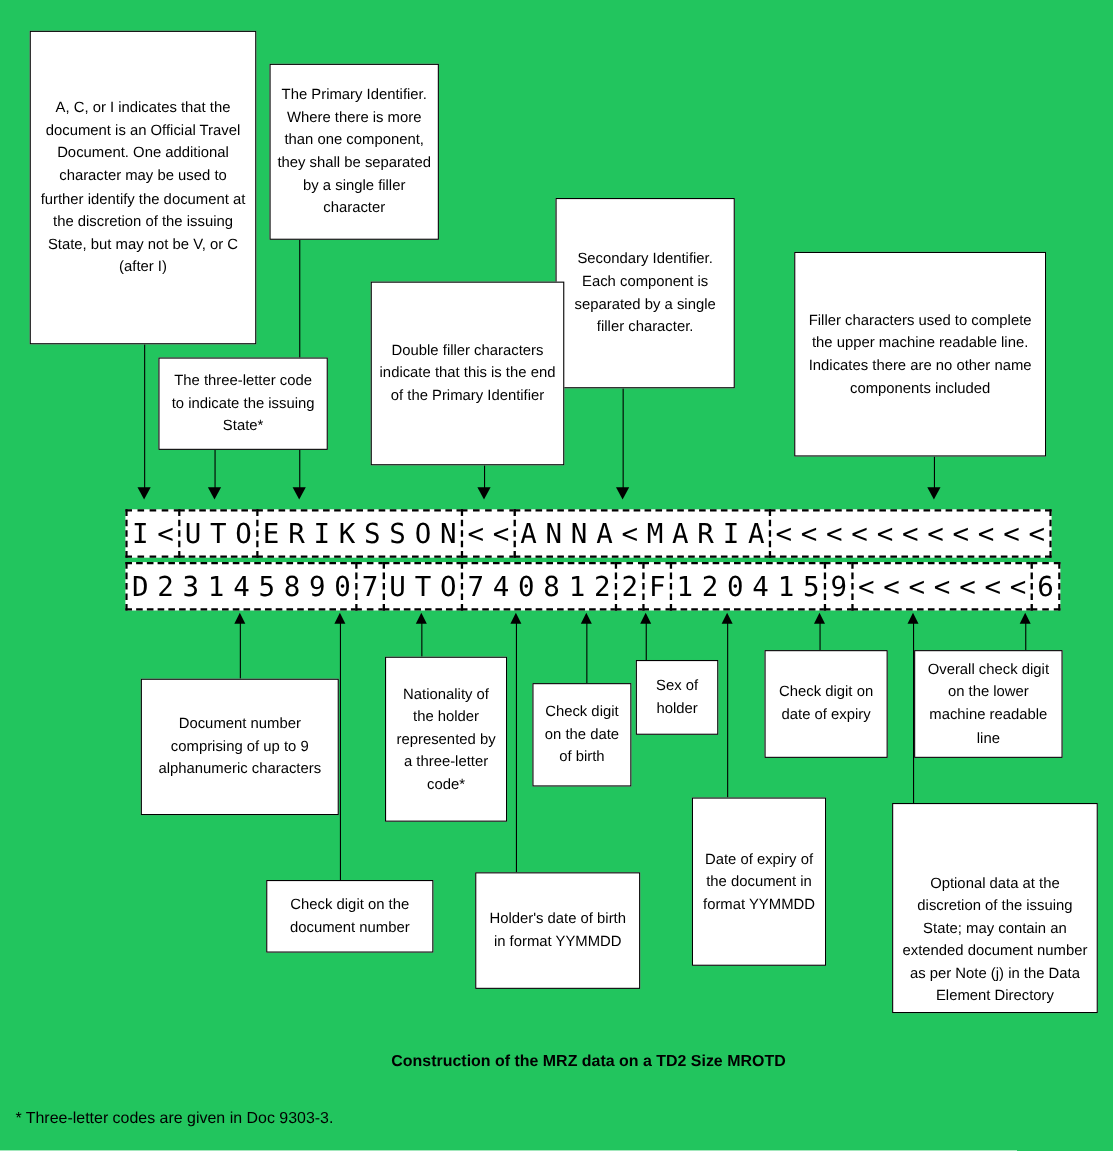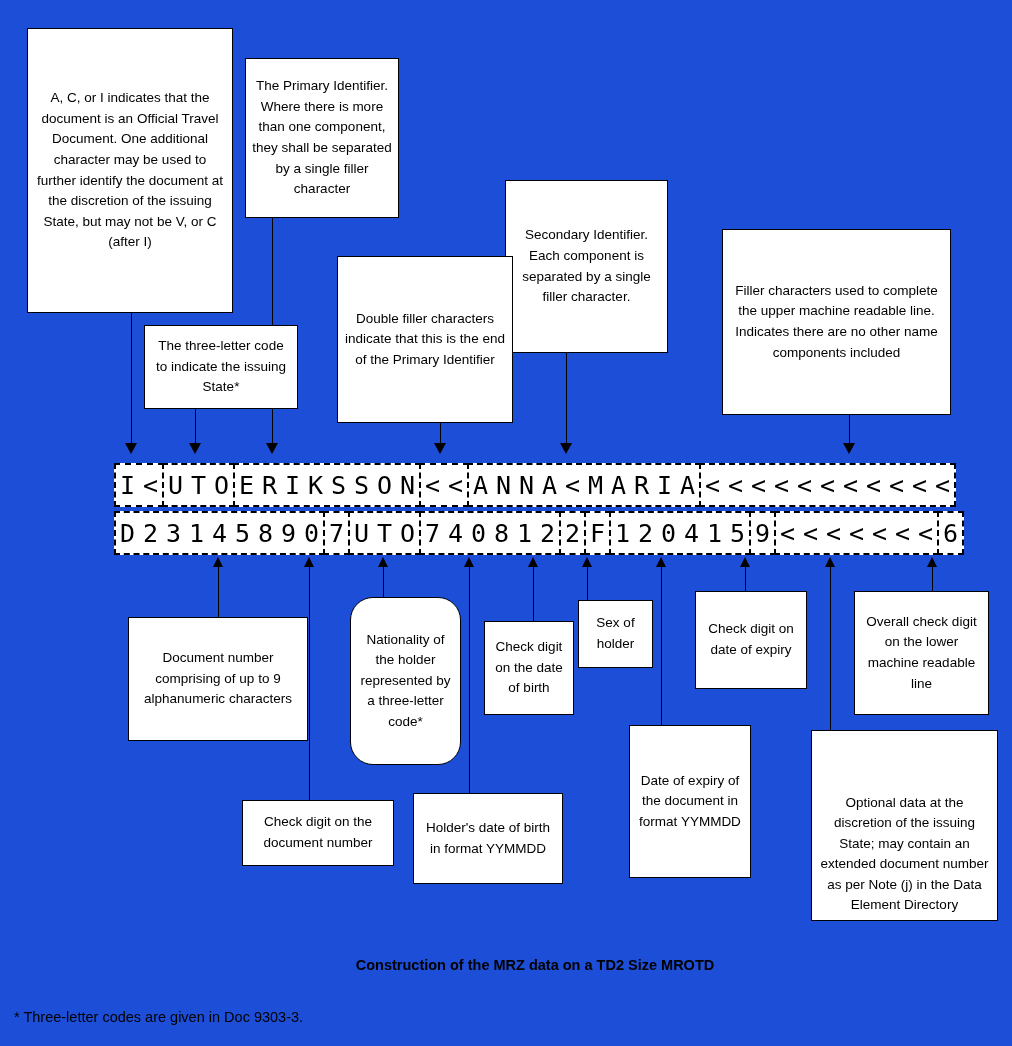--- a/index.html
+++ b/index.html
@@ -9,21 +9,21 @@
   }
   body {
     font-family: "Liberation Sans", sans-serif;
     color: #000000;
   }
   #page {
     position: relative;
     width: 1012px;
     height: 1046px;
     overflow: hidden;
-    background: #1d4ed8;
+    background: #22c55e;
   }
 
   
   .box {
     position: absolute;
     box-sizing: border-box;
     border: 1.4px solid #000;
     background: #fff;
     display: flex;
     align-items: center;
@@ -291,25 +291,25 @@
   <div class="vline" style="left:932px; top:566px; height:25px;"></div>
 
   <div class="box" style="left:128px; top:617px; width:180px; height:124px;">
     <span>Document number comprising of up to 9 alphanumeric characters</span>
   </div>
 
   <div class="box" style="left:242px; top:800px; width:152px; height:66px;">
     <span>Check digit on the document number</span>
   </div>
 
-  <div class="box" style="left:350px; top:597px; width:111px; height:168px;border-radius:23px;">
+  <div class="box" style="left:350px; top:597px; width:111px; height:150px;">
     <span>Nationality of the holder represented by a three-letter code*</span>
   </div>
 
-  <div class="box" style="left:413px; top:793px; width:150px; height:91px;">
+  <div class="box" style="left:432px; top:793px; width:150px; height:106px;">
     <span>Holder's date of birth in format YYMMDD</span>
   </div>
 
   <div class="box" style="left:484px; top:621px; width:90px; height:94px;">
     <span>Check digit on the date of birth</span>
   </div>
 
   <div class="box" style="left:578px; top:600px; width:75px; height:68px;">
     <span>Sex of holder</span>
   </div>
@@ -319,21 +319,21 @@
   </div>
 
   <div class="box" style="left:695px; top:591px; width:112px; height:98px;">
     <span>Check digit on date of expiry</span>
   </div>
 
   <div class="box" style="left:811px; top:730px; width:187px; height:191px;align-items:flex-end;">
     <span>Optional data at the discretion of the issuing State; may contain an extended document number as per Note (j) in the Data Element Directory</span>
   </div>
 
-  <div class="box" style="left:854px; top:591px; width:135px; height:124px;">
+  <div class="box" style="left:831px; top:591px; width:135px; height:98px;">
     <span>Overall check digit on the lower machine readable line</span>
   </div>
 
   <div class="caption" style="left:0px; top:957px; width:1012px;padding-left:29px;">Construction of the MRZ data on a TD2 Size MROTD</div>
 
   <div class="footnote" style="left:14px; top:1009px; width:600px;">* Three-letter codes are given in Doc 9303-3.</div>
 
 </div>
 
 </body></html>

